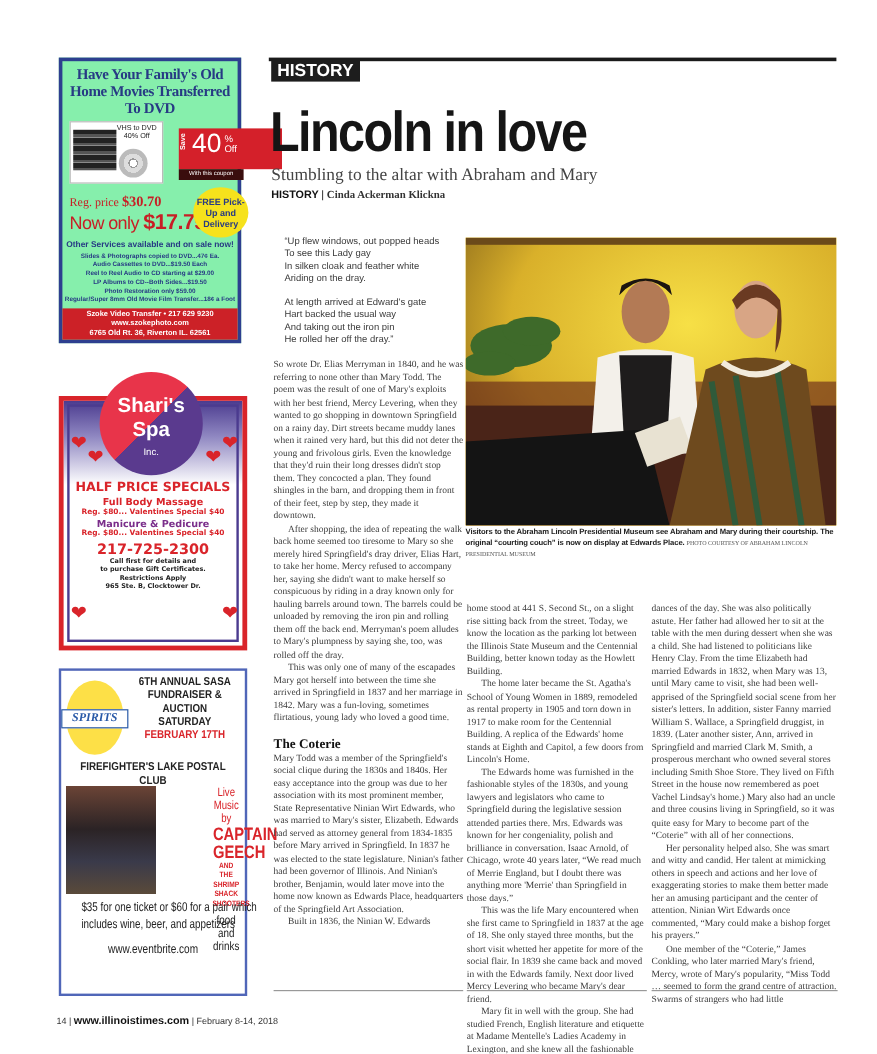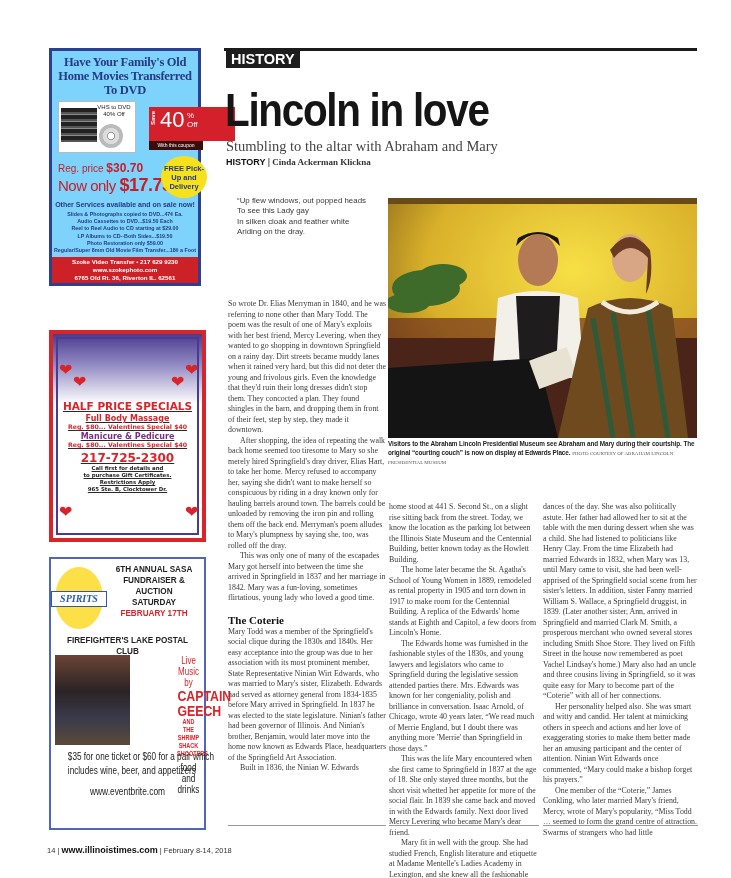--- a/index.html
+++ b/index.html
@@ -1,47 +1,47 @@
 <!DOCTYPE html>
 <html><head>
 <meta charset="utf-8">
 <style>
   html,body{margin:0;padding:0;background:#fff;}
   body{width:731px;height:878px;position:relative;overflow:hidden;font-family:"Liberation Serif",serif;color:#2a2a2a;}
   .abs{position:absolute;}
   
-  .ad1{left:49px;top:48px;width:152px;height:238px;border:3px solid #2d3f8f;background:#7dd3fc;box-sizing:border-box;}
+  .ad1{left:49px;top:48px;width:152px;height:238px;border:3px solid #2d3f8f;background:#86efac;box-sizing:border-box;}
   .ad1 .hd{font-family:"Liberation Serif",serif;font-weight:bold;color:#273a84;text-align:center;font-size:12.5px;line-height:14px;margin-top:4px;letter-spacing:-0.3px;}
   .ad1 .row1{position:relative;height:52px;margin-top:4px;}
   .ad1 .vhsbox{position:absolute;left:6px;top:0;width:76px;height:50px;background:#fff;border:1px solid #bbb;}
   .ad1 .tapes{position:absolute;left:2px;top:6px;width:36px;height:34px;background:repeating-linear-gradient(180deg,#222 0 4px,#555 4px 6px,#8a8a8a 6px 7px);}
   .ad1 .vhstxt{position:absolute;right:3px;top:2px;font-family:"Liberation Sans",sans-serif;font-size:6px;line-height:7px;text-align:center;color:#222;}
   .ad1 .disc{position:absolute;left:40px;top:22px;width:24px;height:24px;border-radius:50%;background:radial-gradient(circle,#fff 0 3px,#999 3px 4px,#ddd 4px 8px,#bbb 8px 12px);}
   .ad1 .save{position:absolute;left:97px;top:6px;width:54px;height:34px;background:#d4202a;color:#fff;font-family:"Liberation Sans",sans-serif;padding-left:32px;}
   .ad1 .save .s{position:absolute;left:1px;top:4px;font-size:6px;writing-mode:vertical-rl;transform:rotate(180deg);font-weight:bold;}
   .ad1 .save .p{position:absolute;left:11px;top:0;font-size:22px;line-height:26px;}
   .ad1 .save .o{position:absolute;left:38px;top:4px;font-size:8px;line-height:9px;}
   .ad1 .coupon{position:absolute;left:97px;top:40px;width:54px;height:9px;background:#3a0d0d;color:#fff;font-family:"Liberation Sans",sans-serif;font-size:5px;line-height:9px;text-align:center;}
-  .ad1 .reg{position:absolute;left:6px;top:110px;font-family:Liberation Sans, sans-serif;color:#c81e25;font-size:10px;}
+  .ad1 .reg{position:absolute;left:6px;top:110px;font-family:Liberation Serif, serif;color:#c81e25;font-size:10px;}
   .ad1 .reg b{font-size:12px;}
   .ad1 .now{position:absolute;left:6px;top:124px;font-family:"Liberation Sans",sans-serif;color:#c81e25;font-size:15px;letter-spacing:-0.5px;}
   .ad1 .now b{font-size:18px;}
   .ad1 .burst{position:absolute;left:112px;top:108px;width:40px;height:36px;background:#f6e21c;border-radius:50%;box-shadow:0 0 0 3px #f6e21c;font-family:"Liberation Sans",sans-serif;font-size:7.5px;font-weight:bold;color:#273a84;text-align:center;display:flex;align-items:center;justify-content:center;line-height:9px;}
   .ad1 .other{position:absolute;left:0;right:0;top:150px;text-align:center;font-family:"Liberation Sans",sans-serif;font-weight:bold;color:#273a84;font-size:7px;}
   .ad1 .svc{position:absolute;left:0;right:0;top:160px;text-align:center;font-family:"Liberation Sans",sans-serif;font-weight:bold;color:#273a84;font-size:5.3px;line-height:7.2px;}
   .ad1 .foot{position:absolute;left:0;right:0;bottom:0;height:25px;background:#cc2127;color:#fff;text-align:center;font-family:"Liberation Sans",sans-serif;font-weight:bold;font-size:6.2px;line-height:8px;padding-top:1px;}
   
   .ad2{left:49px;top:330px;width:157px;height:212px;border:4px solid #d9242a;box-sizing:border-box;background:linear-gradient(180deg,#4b3b8f 0,#9088c2 30px,#fff 70px,#fff 100%);}
   .ad2 .inner{position:absolute;left:3px;top:3px;right:3px;bottom:3px;border:2px solid #4b3b8f;}
   .ad2 .logo{position:absolute;left:30px;top:-24px;width:86px;height:86px;border-radius:50%;background:linear-gradient(135deg,#e8344a 0 50%,#5a3a8e 50% 100%);color:#fff;text-align:center;font-family:"Liberation Sans",sans-serif;}
   .ad2 .logo .n1{position:absolute;left:0;right:0;top:18px;font-size:17px;font-weight:bold;}
   .ad2 .logo .n2{position:absolute;left:0;right:0;top:38px;font-size:17px;font-weight:bold;}
   .ad2 .logo .n3{position:absolute;left:0;right:0;top:62px;font-size:8px;}
   .ad2 .heart{position:absolute;color:#d9242a;font-size:16px;line-height:16px;}
-  .ad2 .body{position:absolute;left:0;right:0;top:66px;text-align:center;font-family:"DejaVu Sans",sans-serif;text-decoration:underline;}
+  .ad2 .body{position:absolute;left:0;right:0;top:66px;text-align:center;font-family:"DejaVu Sans",sans-serif;}
   .ad2 .hps{color:#d9242a;font-size:10.5px;font-weight:bold;}
   .ad2 .t1{color:#d9242a;font-size:8px;font-weight:bold;margin-top:2px;}
   .ad2 .t2{color:#d9242a;font-size:6.2px;font-weight:bold;}
   .ad2 .t3{color:#7a2d8a;font-size:8px;font-weight:bold;margin-top:2px;}
   .ad2 .t4{color:#d9242a;font-size:6.2px;font-weight:bold;}
   .ad2 .ph{color:#d9242a;font-size:12px;font-weight:bold;margin-top:3px;}
   .ad2 .sm{color:#222;font-size:5.4px;font-weight:bold;line-height:7px;}
   
   .ad3{left:49px;top:557px;width:157px;height:273px;border:2px solid #5066b8;box-sizing:border-box;background:#fff;}
   .ad3 .spirits{position:absolute;left:4px;top:8px;width:48px;height:62px;border-radius:50%;background:#fde047;}
@@ -117,20 +117,25 @@
   </div>
   <div class="foot">
     <div>Szoke Video Transfer • 217 629 9230</div>
     <div>www.szokephoto.com</div>
     <div>6765 Old Rt. 36, Riverton IL. 62561</div>
   </div>
 </div>
 
 <div class="abs ad2">
   <div class="inner"></div>
+  <div class="logo">
+    <div class="n1">Shari's</div>
+    <div class="n2">Spa</div>
+    <div class="n3">Inc.</div>
+  </div>
   <span class="heart" style="left:6px;top:28px;">❤</span>
   <span class="heart" style="left:20px;top:40px;">❤</span>
   <span class="heart" style="left:118px;top:40px;">❤</span>
   <span class="heart" style="left:132px;top:28px;">❤</span>
   <span class="heart" style="left:6px;top:170px;">❤</span>
   <span class="heart" style="left:132px;top:170px;">❤</span>
   <div class="body">
     <div class="hps">HALF PRICE SPECIALS</div>
     <div class="t1">Full Body Massage</div>
     <div class="t2">Reg. $80... Valentines Special $40</div>
@@ -189,20 +194,26 @@
   <span class="auth">Cinda Ackerman Klickna</span>
 </div>
 
 <div class="abs poem">
   <div class="stanza">
     <div>“Up flew windows, out popped heads</div>
     <div>To see this Lady gay</div>
     <div>In silken cloak and feather white</div>
     <div>Ariding on the dray.</div>
   </div>
+  <div class="stanza">
+    <div>At length arrived at Edward's gate</div>
+    <div>Hart backed the usual way</div>
+    <div>And taking out the iron pin</div>
+    <div>He rolled her off the dray.”</div>
+  </div>
 </div>
 
 <div class="abs col c1">
   <p class="ni">So wrote Dr. Elias Merryman in 1840, and he was referring to none other than Mary Todd. The poem was the result of one of Mary's exploits with her best friend, Mercy Levering, when they wanted to go shopping in downtown Springfield on a rainy day. Dirt streets became muddy lanes when it rained very hard, but this did not deter the young and frivolous girls. Even the knowledge that they'd ruin their long dresses didn't stop them. They concocted a plan. They found shingles in the barn, and dropping them in front of their feet, step by step, they made it downtown.</p>
   <p>After shopping, the idea of repeating the walk back home seemed too tiresome to Mary so she merely hired Springfield's dray driver, Elias Hart, to take her home. Mercy refused to accompany her, saying she didn't want to make herself so conspicuous by riding in a dray known only for hauling barrels around town. The barrels could be unloaded by removing the iron pin and rolling them off the back end. Merryman's poem alludes to Mary's plumpness by saying she, too, was rolled off the dray.</p>
   <p>This was only one of many of the escapades Mary got herself into between the time she arrived in Springfield in 1837 and her marriage in 1842. Mary was a fun-loving, sometimes flirtatious, young lady who loved a good time.</p>
   <div class="subhead">The Coterie</div>
   <p class="ni">Mary Todd was a member of the Springfield's social clique during the 1830s and 1840s. Her easy acceptance into the group was due to her association with its most prominent member, State Representative Ninian Wirt Edwards, who was married to Mary's sister, Elizabeth. Edwards had served as attorney general from 1834-1835 before Mary arrived in Springfield. In 1837 he was elected to the state legislature. Ninian's father had been governor of Illinois. And Ninian's brother, Benjamin, would later move into the home now known as Edwards Place, headquarters of the Springfield Art Association.</p>
   <p>Built in 1836, the Ninian W. Edwards</p>
 </div>

